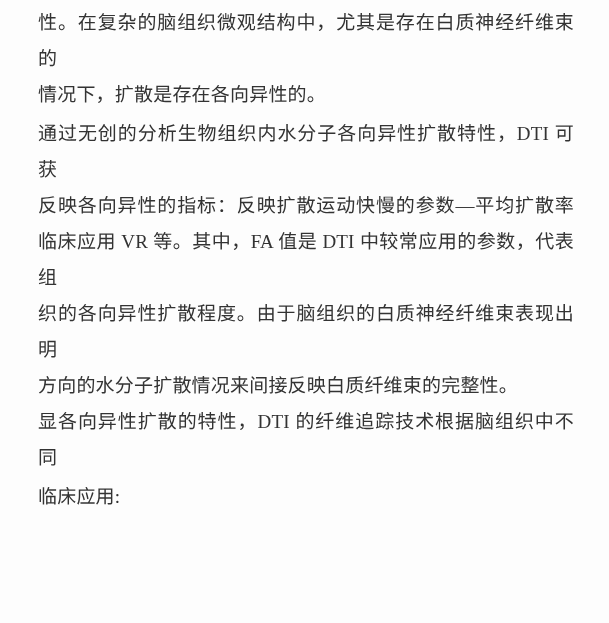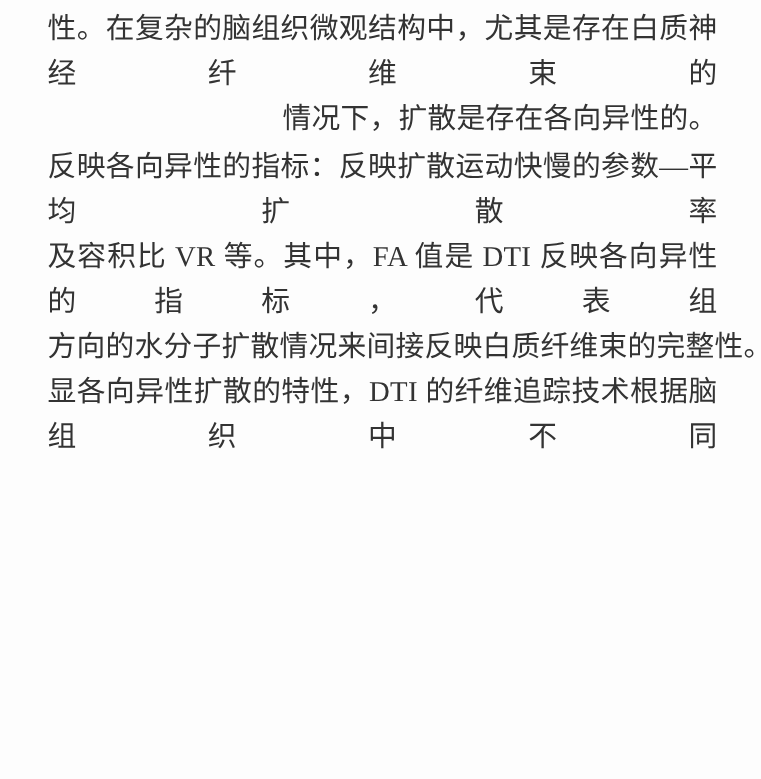--- a/index.html
+++ b/index.html
@@ -17,49 +17,54 @@
     box-sizing: border-box;
     width: 609px;
     height: 623px;
     padding: 5px 35px 0 38px;
     background: #fdfdfd;
   }
   .para {
     margin: 0 0 3px 0;
   }
   .line {
-    font-size: 23px;
+    font-size: 19px;
     line-height: 36px;
     color: #333333;
     white-space: nowrap;
     letter-spacing: 0.2px;
   }
   
   .line.full {
     white-space: normal;
     text-align: justify;
     text-align-last: justify;
     text-justify: inter-character;
   }
   
   .line.end {
-    text-align: right;
+    text-align: left;
   }
 </style>
 </head>
 <body>
 
 <div class="page">
 
   <div class="para">
     <div class="line full">性。在复杂的脑组织微观结构中，尤其是存在白质神经纤维束的</div>
     <div class="line end">情况下，扩散是存在各向异性的。</div>
   </div>
 
   <div class="para">
+    <div class="line full">通过无创的分析生物组织内水分子各向异性扩散特性，DTI 可获</div>
     <div class="line full">反映各向异性的指标：反映扩散运动快慢的参数—平均扩散率</div>
-    <div class="line full">及容积比 VR 等。其中，FA 值是 DTI 反映各向异性的指标，代表组</div>
+    <div class="line full">临床应用 VR 等。其中，FA 值是 DTI 中较常应用的参数，代表组</div>
+    <div class="line full">织的各向异性扩散程度。由于脑组织的白质神经纤维束表现出明</div>
     <div class="line end">方向的水分子扩散情况来间接反映白质纤维束的完整性。</div>
     <div class="line full">显各向异性扩散的特性，DTI 的纤维追踪技术根据脑组织中不同</div>
   </div>
 
+  <div class="para">
+    <div class="line end">临床应用:</div>
+  </div>
 
 </div>
 
 </body></html>

